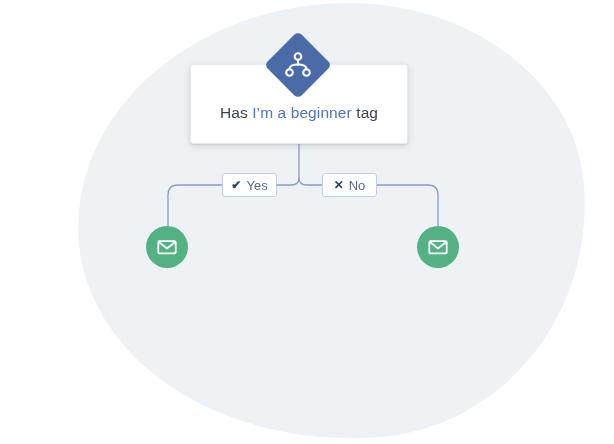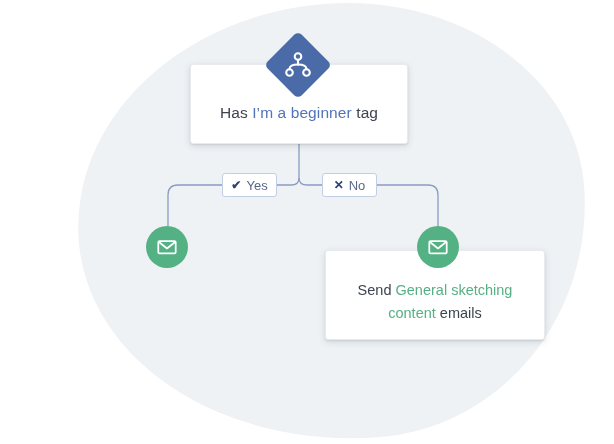--- a/index.html
+++ b/index.html
@@ -198,23 +198,20 @@
   </div>
 
 
   <div class="mail-badge mail-left">
     <svg width="22" height="22" viewBox="0 0 24 24" xmlns="http://www.w3.org/2000/svg">
       <rect x="2.5" y="5.5" width="19" height="13.5" rx="1.4" fill="none" stroke="#ffffff" stroke-width="1.9"></rect>
       <path d="M3.2,6.6 L12,13.6 L20.8,6.6" fill="none" stroke="#ffffff" stroke-width="1.9" stroke-linecap="round" stroke-linejoin="round"></path>
     </svg>
   </div>
 
-  <div class="card action-card action-right">
-    <div class="action-text"><span>Send </span><span class="accent-green">General sketching content</span><span> emails</span></div>
-  </div>
 
   <div class="mail-badge mail-right">
     <svg width="22" height="22" viewBox="0 0 24 24" xmlns="http://www.w3.org/2000/svg">
       <rect x="2.5" y="5.5" width="19" height="13.5" rx="1.4" fill="none" stroke="#ffffff" stroke-width="1.9"></rect>
       <path d="M3.2,6.6 L12,13.6 L20.8,6.6" fill="none" stroke="#ffffff" stroke-width="1.9" stroke-linecap="round" stroke-linejoin="round"></path>
     </svg>
   </div>
 
 </div>
 

